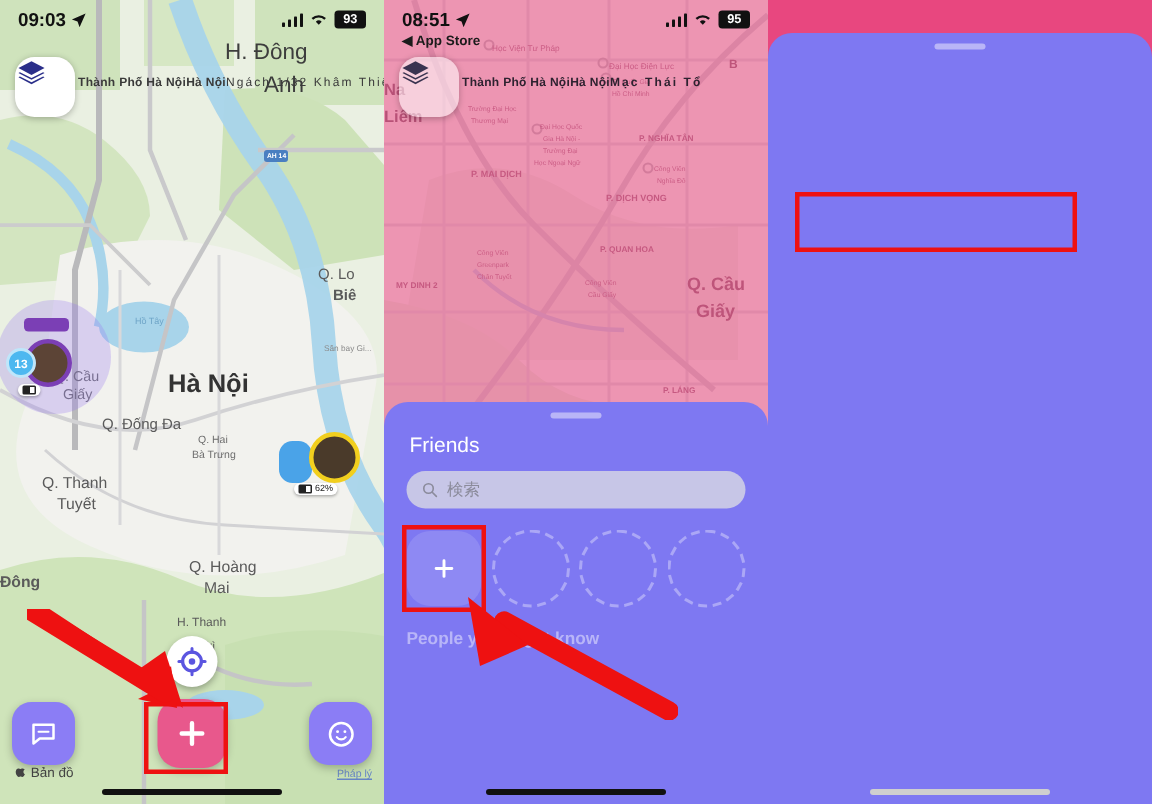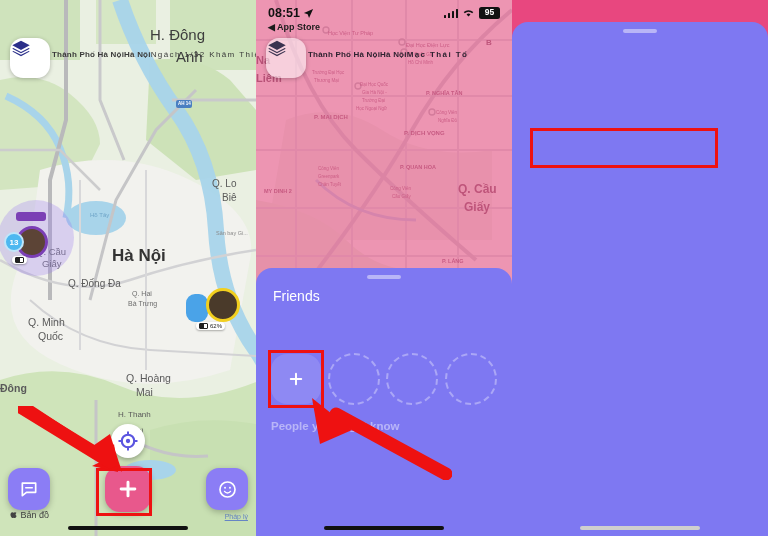--- a/index.html
+++ b/index.html
@@ -142,26 +142,26 @@
       <div>
         <div class="maplabel" style="left:150px;top:26px;font-size:15px;font-weight:500;color:#3d3d3d">H. Đông</div>
         <div class="maplabel" style="left:176px;top:48px;font-size:15px;font-weight:500;color:#3d3d3d">Anh</div>
         <div class="maplabel" style="left:112px;top:246px;font-size:17px;font-weight:600;color:#333">Hà Nội</div>
         <div class="maplabel" style="left:90px;top:212px;font-size:6px;color:#6fa5c8">Hồ Tây</div>
         <div class="maplabel" style="left:36px;top:246px;font-size:9.5px;font-weight:500;color:#6d6d6d">Q. Cầu</div>
         <div class="maplabel" style="left:42px;top:258px;font-size:9.5px;font-weight:500;color:#6d6d6d">Giấy</div>
         <div class="maplabel" style="left:68px;top:278px;font-size:10px;font-weight:500;color:#5a5a5a">Q. Đống Đa</div>
         <div class="maplabel" style="left:132px;top:290px;font-size:7px;color:#6d6d6d">Q. Hai</div>
         <div class="maplabel" style="left:128px;top:300px;font-size:7px;color:#6d6d6d">Bà Trưng</div>
-        <div class="maplabel" style="left:28px;top:316px;font-size:10.5px;font-weight:500;color:#5a5a5a">Q. Minh</div>
-        <div class="maplabel" style="left:38px;top:330px;font-size:10.5px;font-weight:500;color:#5a5a5a">Quốc</div>
+        <div class="maplabel" style="left:28px;top:316px;font-size:10.5px;font-weight:500;color:#5a5a5a">Q. Thanh</div>
+        <div class="maplabel" style="left:38px;top:330px;font-size:10.5px;font-weight:500;color:#5a5a5a">Tuyết</div>
         <div class="maplabel" style="left:126px;top:372px;font-size:10.5px;font-weight:500;color:#5a5a5a">Q. Hoàng</div>
         <div class="maplabel" style="left:136px;top:386px;font-size:10.5px;font-weight:500;color:#5a5a5a">Mai</div>
         <div class="maplabel" style="left:212px;top:178px;font-size:10px;font-weight:500;color:#5a5a5a">Q. Lo</div>
-        <div class="maplabel" style="left:222px;top:192px;font-size:10px;font-weight:400;color:#5a5a5a">Biê</div>
+        <div class="maplabel" style="left:222px;top:192px;font-size:10px;font-weight:700;color:#5a5a5a">Biê</div>
         <div class="maplabel" style="left:0px;top:382px;font-size:10.5px;font-weight:700;color:#5a5a5a">Đông</div>
         <div class="maplabel" style="left:118px;top:410px;font-size:8px;color:#5a5a5a">H. Thanh</div>
         <div class="maplabel" style="left:134px;top:426px;font-size:8px;color:#5a5a5a">Trì</div>
         <div class="maplabel" style="left:216px;top:230px;font-size:5.5px;color:#8a8a8a">Sân bay Gi...</div>
         <div class="maplabel" style="left:178px;top:101px;font-size:4.5px;font-weight:600;color:#fff">AH 14</div>
       </div>
 
       <div class="halo" style="left:-2px;top:200px;width:76px;height:76px;background:rgba(150,120,240,.28)"></div>
       <div class="avatar" style="left:16px;top:226px;width:26px;height:26px;border:3px solid #7b3fb5;background:#5c4436;"></div>
       <div class="cnt-badge" style="left:4px;top:232px;">13</div>
@@ -171,20 +171,41 @@
       <div style="position:absolute;left:16px;top:212px;width:30px;height:9px;border-radius:3px;background:#7b3fb5;z-index:23;"></div>
 
       <div class="pin" style="left:186px;top:294px;"></div>
       <div class="avatar" style="left:206px;top:288px;width:28px;height:28px;border:3px solid #f2cf1e;background:#4a3a2a;"></div>
       <div class="badge-mini" style="left:196px;top:322px;">
         <span class="bt"></span>
         <span>62%</span>
       </div>
     </div>
 
+    <div class="statusbar">
+      <div class="sb-left">
+        <span>09:03</span>
+        <svg width="11" height="11" viewBox="0 0 12 12">
+          <path d="M11 1 1 5.4l4.1 1.5L6.6 11z" fill="#111"></path>
+        </svg>
+      </div>
+      <div class="sb-right">
+        <span class="bars">
+            <i></i>
+            <i></i>
+            <i></i>
+            <i></i>
+          </span>
+        <svg width="13" height="10" viewBox="0 0 16 12">
+          <path d="M8 10.4 5.6 7.8a3.4 3.4 0 0 1 4.8 0z" fill="#111"></path>
+          <path d="M8 4.4a7 7 0 0 0-4.6 1.8L2.1 4.8A9 9 0 0 1 8 2.6a9 9 0 0 1 5.9 2.2l-1.3 1.4A7 7 0 0 0 8 4.4z" fill="#111"></path>
+        </svg>
+        <span class="batt">93</span>
+      </div>
+    </div>
 
     <div class="locate-btn">
       <svg width="20" height="20" viewBox="0 0 24 24">
         <circle cx="12" cy="12" r="7.5" fill="none" stroke="#5b55e0" stroke-width="2.6"></circle>
         <circle cx="12" cy="12" r="2.6" fill="#5b55e0"></circle>
         <path d="M12 1.5v3M12 19.5v3M1.5 12h3M19.5 12h3" stroke="#5b55e0" stroke-width="2.4" stroke-linecap="round"></path>
       </svg>
     </div>
 
     <div class="dock">
@@ -310,20 +331,27 @@
           <path d="M8 4.4a7 7 0 0 0-4.6 1.8L2.1 4.8A9 9 0 0 1 8 2.6a9 9 0 0 1 5.9 2.2l-1.3 1.4A7 7 0 0 0 8 4.4z" fill="#111"></path>
         </svg>
         <span class="batt">95</span>
       </div>
     </div>
     <div class="appstore-back">◀ <span>App Store</span></div>
 
     <div class="sheet" style="height:268px;">
       <div class="grabber"></div>
       <div class="sheet-title">Friends</div>
+      <div class="searchbar">
+        <svg width="11" height="11" viewBox="0 0 16 16">
+          <circle cx="6.8" cy="6.8" r="4.6" fill="none" stroke="#8b8b9b" stroke-width="1.6"></circle>
+          <path d="M10.4 10.4 14.4 14.4" stroke="#8b8b9b" stroke-width="1.6" stroke-linecap="round"></path>
+        </svg>
+        <span class="ph">検索</span>
+      </div>
       <div class="avatar-row">
         <div class="add-slot">
           <svg width="18" height="18" viewBox="0 0 24 24">
             <path d="M12 5v14M5 12h14" stroke="#fff" stroke-width="2.6" stroke-linecap="round"></path>
           </svg>
         </div>
         <div class="dash-slot"></div>
         <div class="dash-slot"></div>
         <div class="dash-slot"></div>
       </div>

